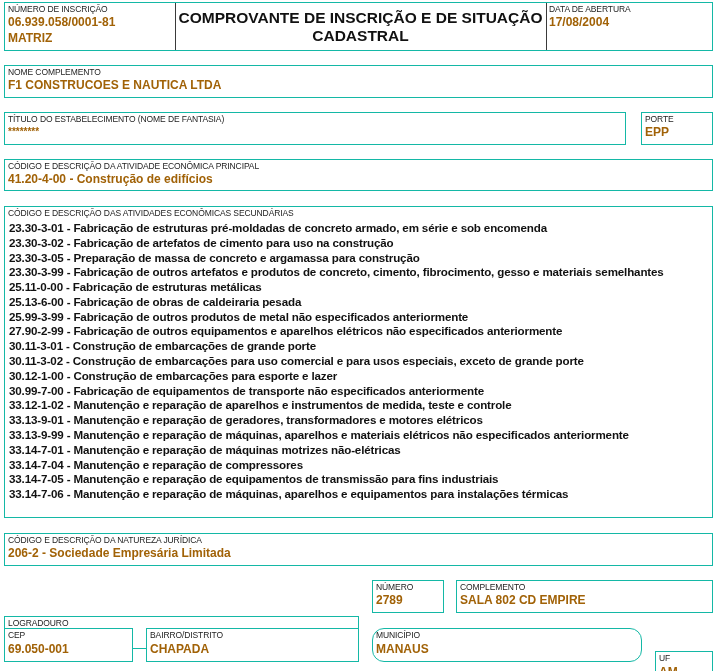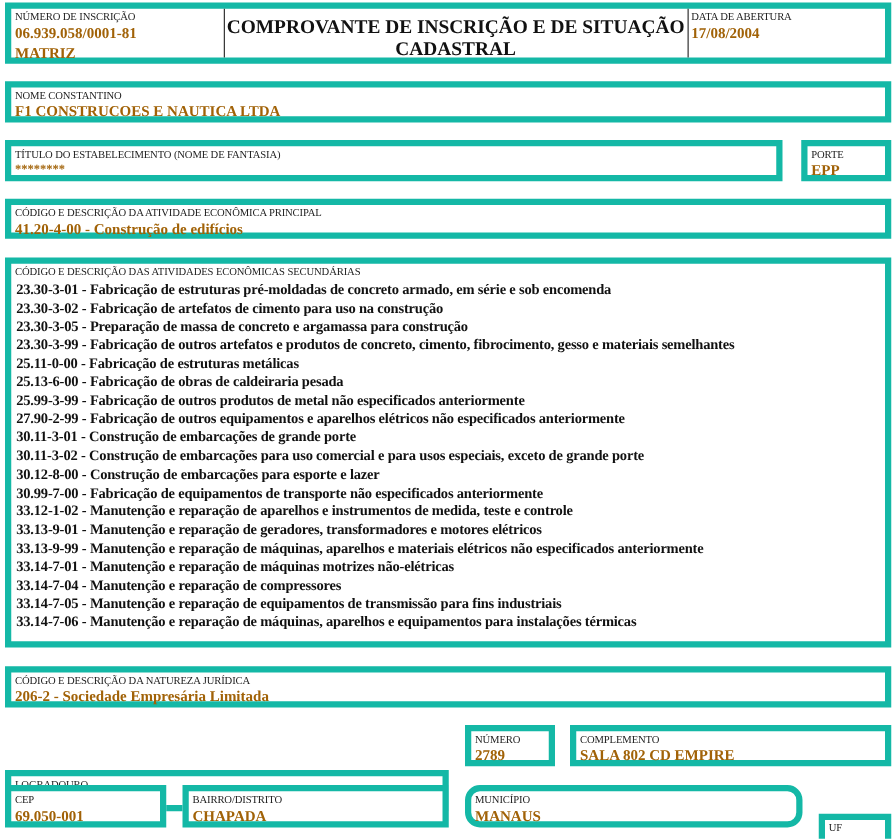--- a/index.html
+++ b/index.html
@@ -1,18 +1,18 @@
 <!DOCTYPE html>
 <html><head>
 <meta charset="utf-8">
 <style>
   html, body { margin: 0; padding: 0; background: #ffffff; }
   body { width: 716px; height: 671px; position: relative; overflow: hidden;
          font-family: "Liberation Sans", "DejaVu Sans", sans-serif; color: #111; }
-  .box { position: absolute; border: 5px solid #14b8a6; box-sizing: border-box; background: #fff; font-family: Liberation Serif, serif; }
+  .box { position: absolute; border: 1px solid #14b8a6; box-sizing: border-box; background: #fff; }
   .lbl { position: absolute; left: 3px; top: 1px; font-size: 8.5px; color: #222; white-space: nowrap;
          letter-spacing: -0.1px; }
   .val { position: absolute; left: 3px; font-size: 12px; font-weight: bold; color: #a16207; white-space: nowrap; }
   .cell { position: absolute; top: 0; bottom: 0; }
   .title { position: absolute; left: 0; right: 0; top: 6px; text-align: center; font-size: 15.5px; font-weight: bold;
            line-height: 18px; }
   .list { position: absolute; left: 4px; top: 14px; right: 2px; }
   .list .row { font-size: 11.6px; font-weight: bold; line-height: 14.78px; white-space: nowrap; letter-spacing: -0.15px; }
 </style>
 </head>
@@ -30,21 +30,21 @@
       <div>CADASTRAL</div>
     </div>
   </div>
   <div class="cell" style="left:541px; right:0;">
     <span class="lbl">DATA DE ABERTURA</span>
     <span class="val" style="top:12px;">17/08/2004</span>
   </div>
 </div>
 
 <div class="box" style="left:4px; top:65px; width:709px; height:33px;">
-  <span class="lbl">NOME CONSTANTINO</span>
+  <span class="lbl">NOME COMPLEMENTO</span>
   <span class="val" style="top:12px;">F1 CONSTRUCOES E NAUTICA LTDA</span>
 </div>
 
 <div class="box" style="left:4px; top:112px; width:622px; height:33px;">
   <span class="lbl">TÍTULO DO ESTABELECIMENTO (NOME DE FANTASIA)</span>
   <span class="val" style="top:13px; font-size:10px;">********</span>
 </div>
 
 <div class="box" style="left:641px; top:112px; width:72px; height:33px;">
   <span class="lbl">PORTE</span>
@@ -62,21 +62,21 @@
       <div class="row">23.30-3-01 - Fabricação de estruturas pré-moldadas de concreto armado, em série e sob encomenda</div>
       <div class="row">23.30-3-02 - Fabricação de artefatos de cimento para uso na construção</div>
       <div class="row">23.30-3-05 - Preparação de massa de concreto e argamassa para construção</div>
       <div class="row">23.30-3-99 - Fabricação de outros artefatos e produtos de concreto, cimento, fibrocimento, gesso e materiais semelhantes</div>
       <div class="row">25.11-0-00 - Fabricação de estruturas metálicas</div>
       <div class="row">25.13-6-00 - Fabricação de obras de caldeiraria pesada</div>
       <div class="row">25.99-3-99 - Fabricação de outros produtos de metal não especificados anteriormente</div>
       <div class="row">27.90-2-99 - Fabricação de outros equipamentos e aparelhos elétricos não especificados anteriormente</div>
       <div class="row">30.11-3-01 - Construção de embarcações de grande porte</div>
       <div class="row">30.11-3-02 - Construção de embarcações para uso comercial e para usos especiais, exceto de grande porte</div>
-      <div class="row">30.12-8-00 - Construção de embarcações para esporte e lazer</div>
+      <div class="row">30.12-1-00 - Construção de embarcações para esporte e lazer</div>
       <div class="row">30.99-7-00 - Fabricação de equipamentos de transporte não especificados anteriormente</div>
       <div class="row">33.12-1-02 - Manutenção e reparação de aparelhos e instrumentos de medida, teste e controle</div>
       <div class="row">33.13-9-01 - Manutenção e reparação de geradores, transformadores e motores elétricos</div>
       <div class="row">33.13-9-99 - Manutenção e reparação de máquinas, aparelhos e materiais elétricos não especificados anteriormente</div>
       <div class="row">33.14-7-01 - Manutenção e reparação de máquinas motrizes não-elétricas</div>
       <div class="row">33.14-7-04 - Manutenção e reparação de compressores</div>
       <div class="row">33.14-7-05 - Manutenção e reparação de equipamentos de transmissão para fins industriais</div>
       <div class="row">33.14-7-06 - Manutenção e reparação de máquinas, aparelhos e equipamentos para instalações térmicas</div>
     </div>
 </div>

